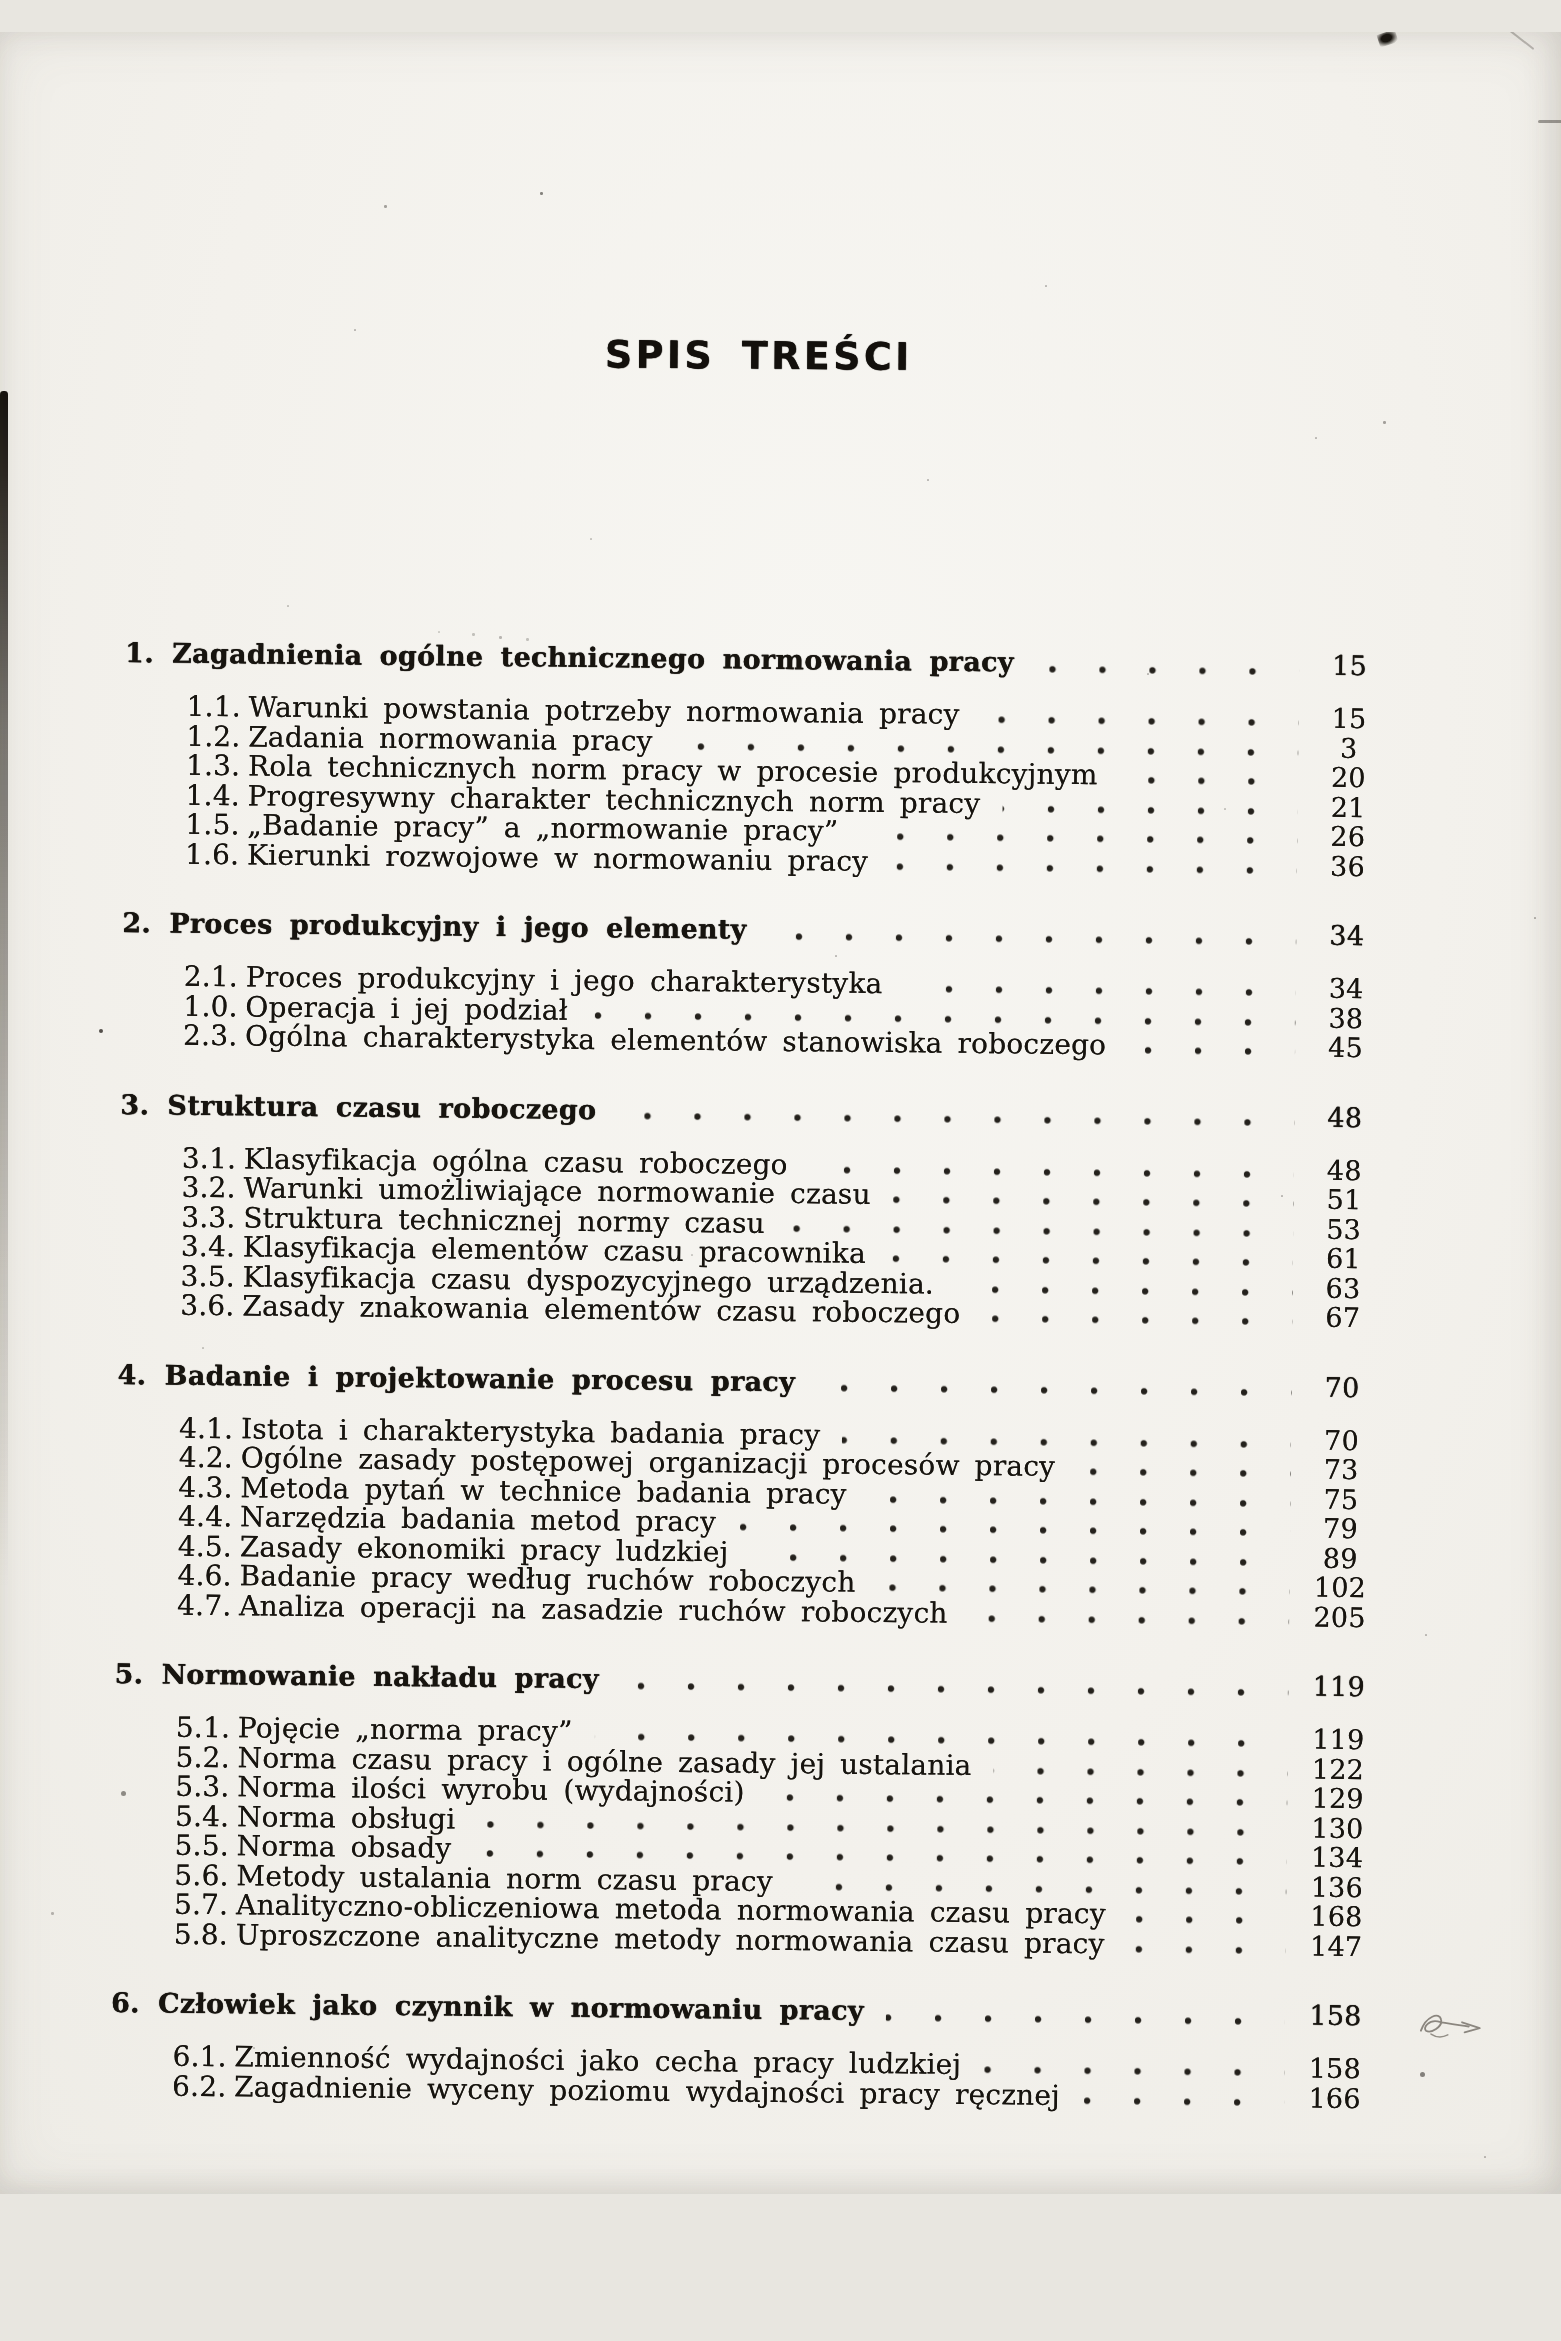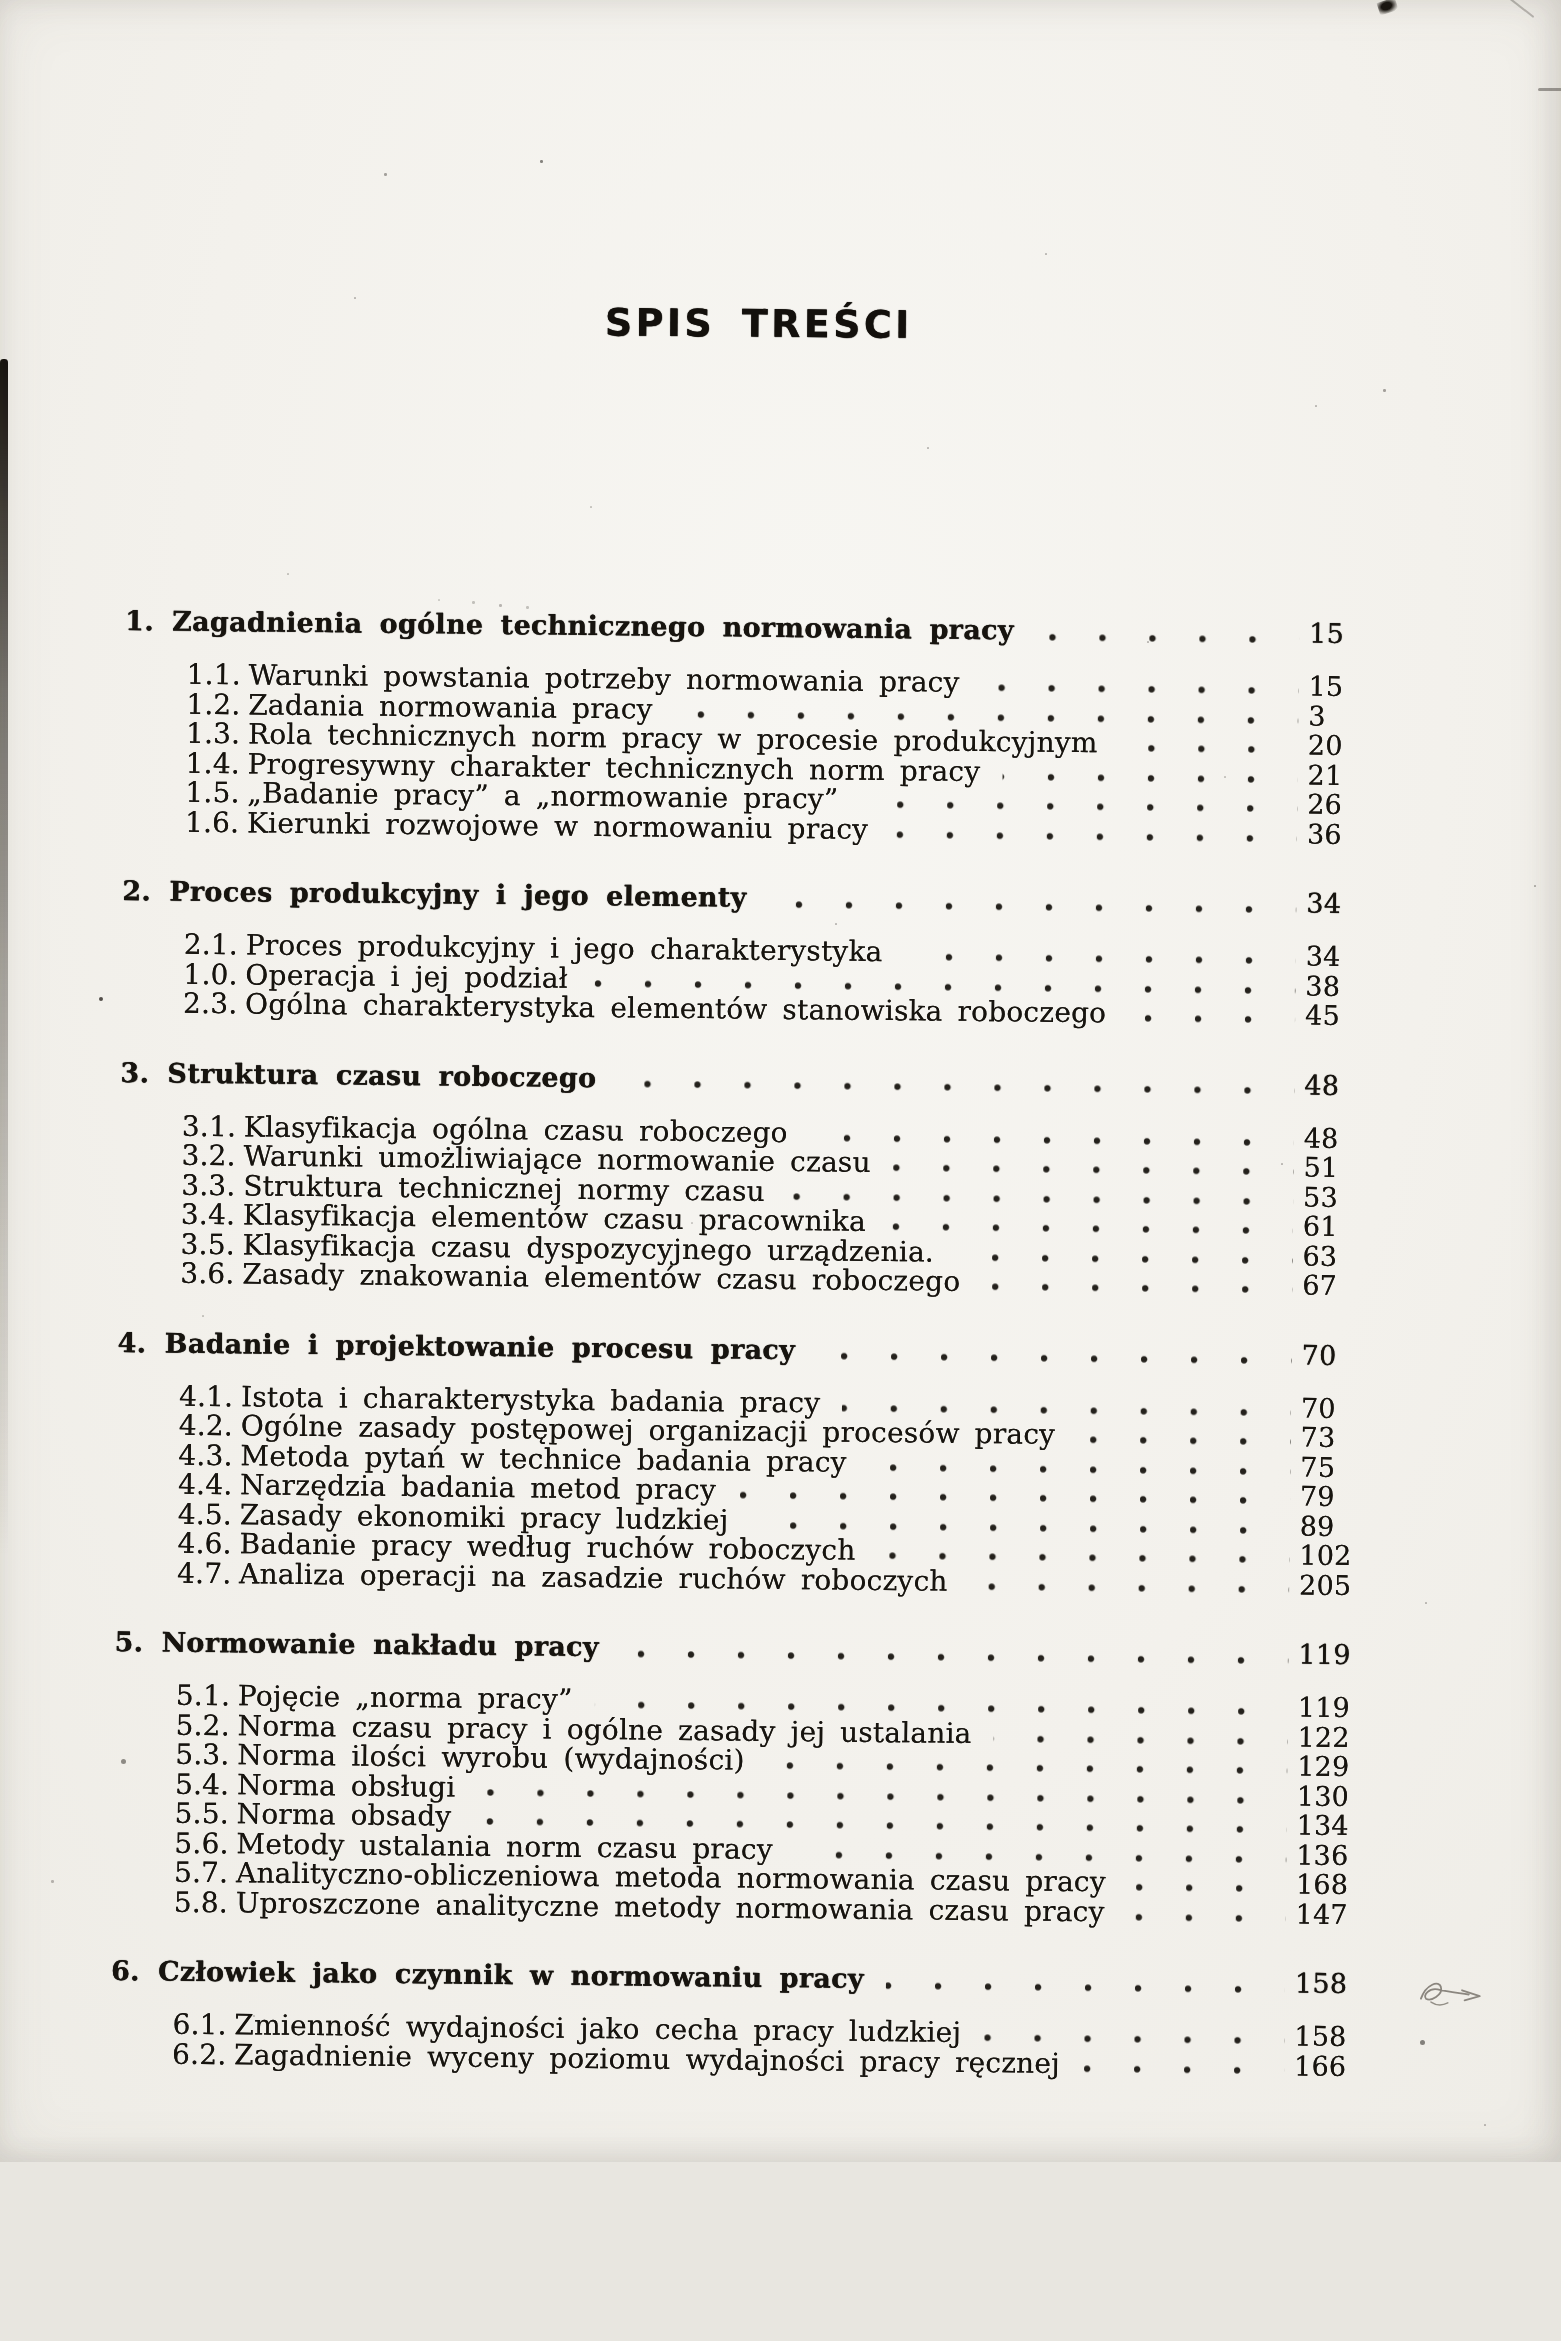--- a/index.html
+++ b/index.html
@@ -4,20 +4,21 @@
 <style>
   html,body{margin:0;padding:0;background:#e8e6e0;}
   .page{
     position:relative;
     width:1561px;height:2162px;
     background:
       radial-gradient(ellipse at 52% 32%, #f7f6f2 0%, #f3f1ec 55%, #eeece6 100%);
     overflow:hidden;
     font-family:"DejaVu Serif", serif;
     color:#17140f;
+    margin-top:32px;
   }
   .page::after{
     content:"";position:absolute;inset:0;pointer-events:none;
     box-shadow:
       inset 0 0 59px rgba(95,88,76,.10),
       inset -13.5px 0 29px rgba(85,78,66,.09),
       inset 0 -8.4px 22px rgba(85,78,66,.06);
   }
   .content{
     position:absolute;inset:0;
@@ -55,21 +56,21 @@
   .lbl{white-space:nowrap;}
   .leader{
     flex:1 1 auto;align-self:flex-end;
     height:11px;min-width:34px;
     margin:0 10px 4.2px 22px;
     background-image:radial-gradient(circle at 3px 5.5px, #24211c 2.6px, rgba(36,33,28,0) 3.8px);
     background-size:50px 11px;
     background-repeat:repeat-x;
     background-position:right bottom;
   }
-  .pnum{flex:0 0 81px;text-align:left;font-size:27px;font-weight:400;}
+  .pnum{flex:0 0 81px;text-align:center;font-size:27px;font-weight:400;}
   
   .streak-left{
     position:absolute;left:0;top:359px;width:7.6px;height:1197px;
     background:linear-gradient(180deg,
       #14110d 0%, #2b2722 7%,
       rgba(43,39,34,.6) 28%,
       rgba(60,55,48,.38) 52%,
       rgba(80,74,65,.2) 74%,
       rgba(110,103,92,.09) 90%, rgba(110,103,92,0) 100%);
     filter:blur(0.5px);

